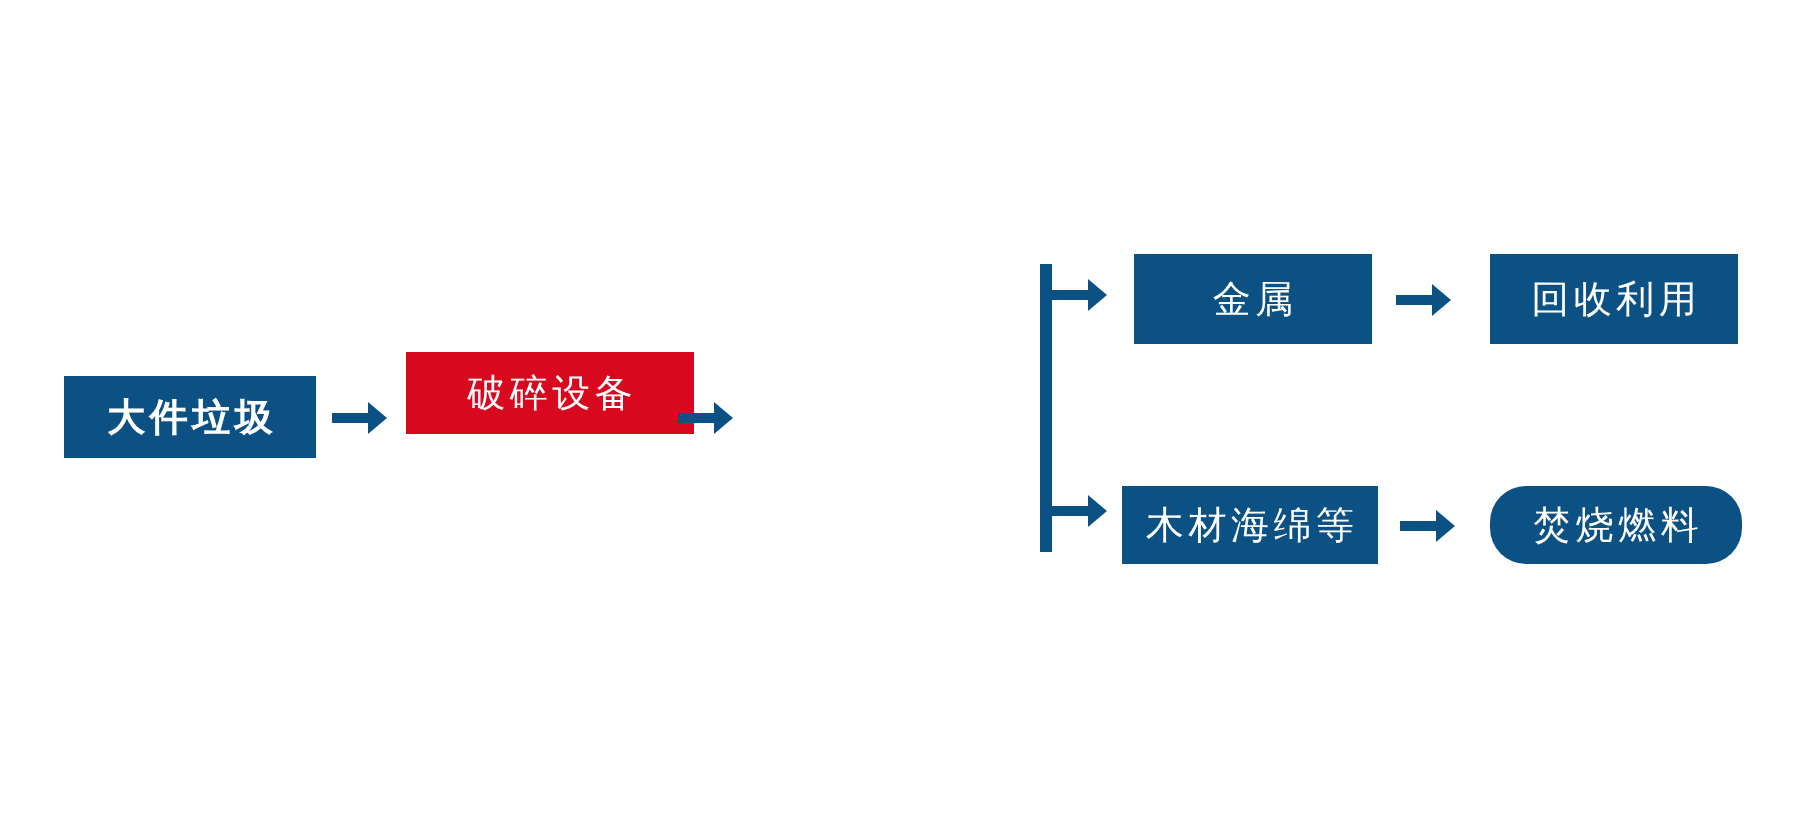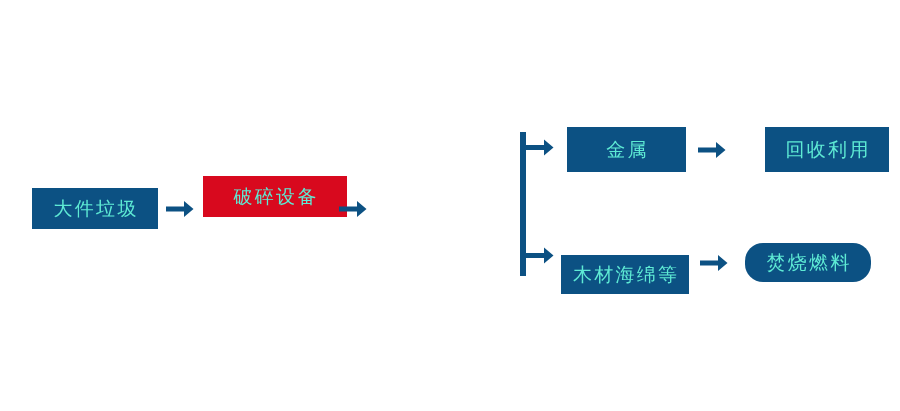--- a/index.html
+++ b/index.html
@@ -22,36 +22,36 @@
     background: #ffffff;
   }
 
   
   .node {
     position: absolute;
     box-sizing: border-box;
     display: flex;
     align-items: center;
     justify-content: center;
-    color: #5eead4;
+    color: #ffffff;
     letter-spacing: 0.12em;
     text-indent: 0.12em;
     white-space: nowrap;
     user-select: none;
   }
   .node.blue  { background: #0c5183; }
   .node.red   { background: #d8091e; }
 
   
-  #node-bulky-waste   { left: 32px;  top: 188px; width: 126px; height: 41px; font-size: 19px; }
+  #node-bulky-waste   { left: 32px;  top: 188px; width: 126px; height: 41px; font-size: 19px; font-weight: bold; }
   #node-crusher       { left: 203px; top: 176px; width: 144px; height: 41px; font-size: 19px; }
   #node-sorting       { left: 377px; top: 188px; width: 126px; height: 41px; font-size: 19px; }
   #node-metal         { left: 567px; top: 127px; width: 119px; height: 45px; font-size: 19px; }
-  #node-recycle       { left: 745px; top: 127px; width: 124px; height: 45px; font-size: 19px; margin-left: 20px; }
-  #node-wood-sponge   { left: 561px; top: 243px; width: 128px; height: 39px; font-size: 19px; margin-top: 12px; }
+  #node-recycle       { left: 745px; top: 127px; width: 124px; height: 45px; font-size: 19px; }
+  #node-wood-sponge   { left: 561px; top: 243px; width: 128px; height: 39px; font-size: 19px; }
   #node-incinerate    { left: 745px; top: 243px; width: 126px; height: 39px; font-size: 19px; border-radius: 18px; }
 
   
   .arrow {
     position: absolute;
     line-height: 0;
   }
   .arrow svg { display: block; }
 
   #arrow-waste-to-crusher { left: 166px; top: 196px; }

